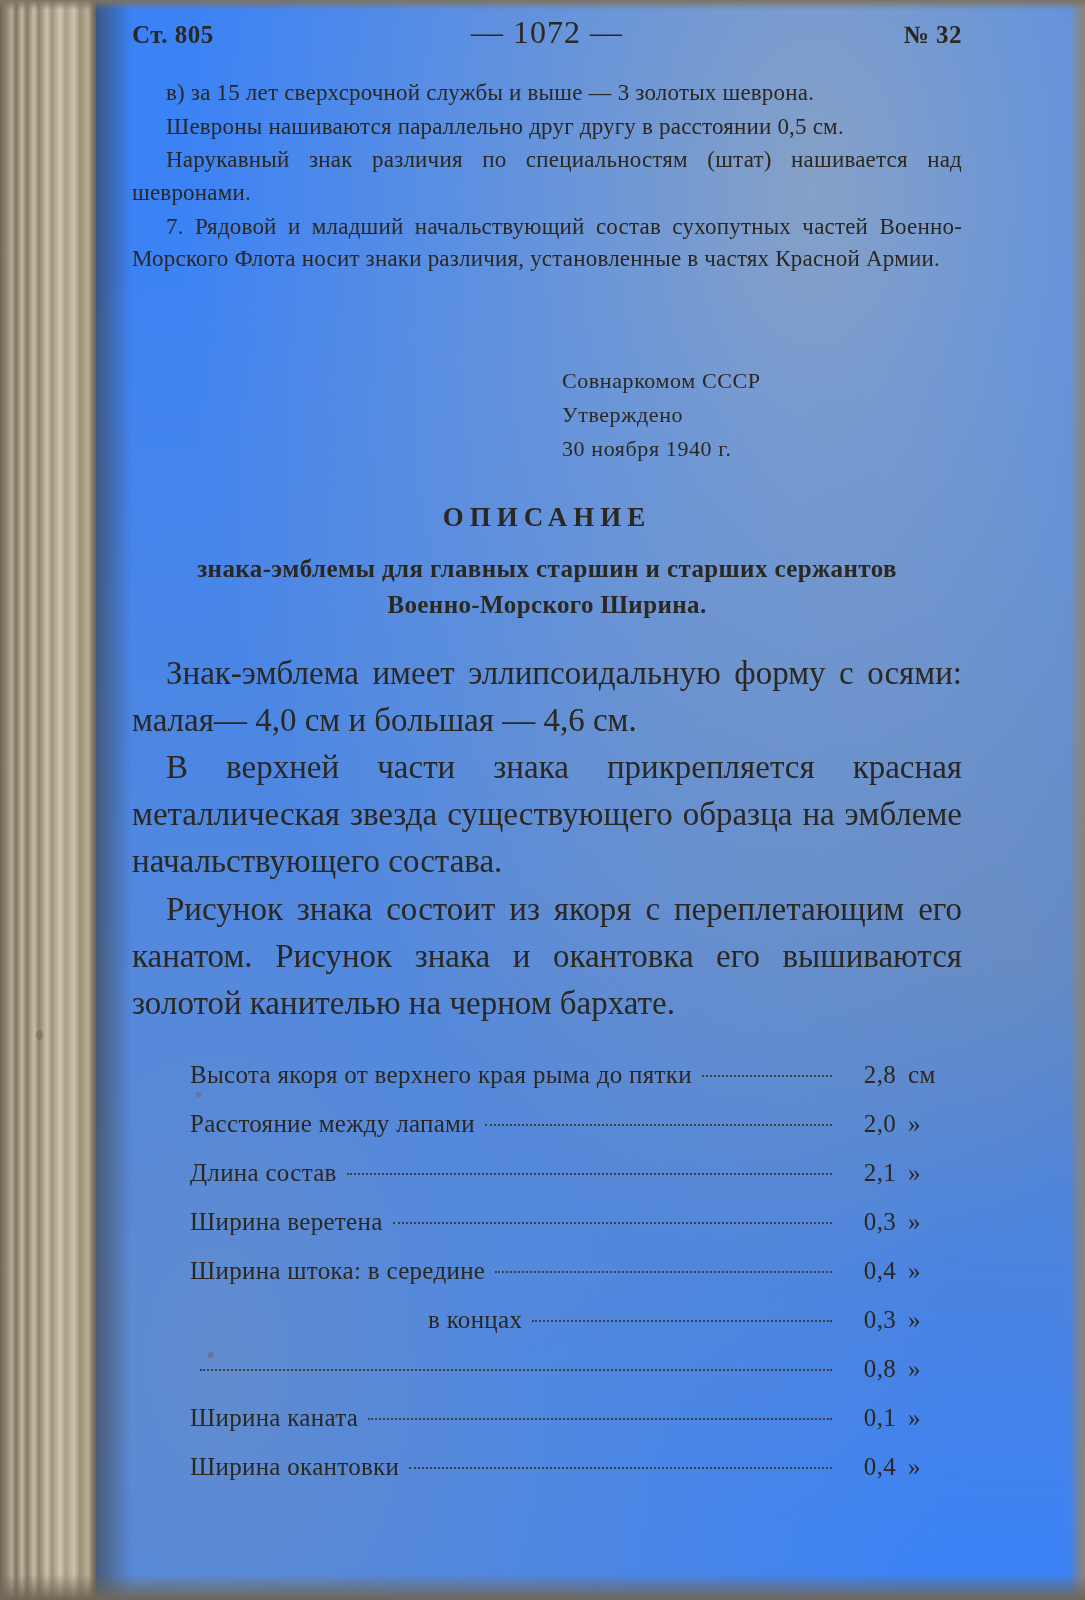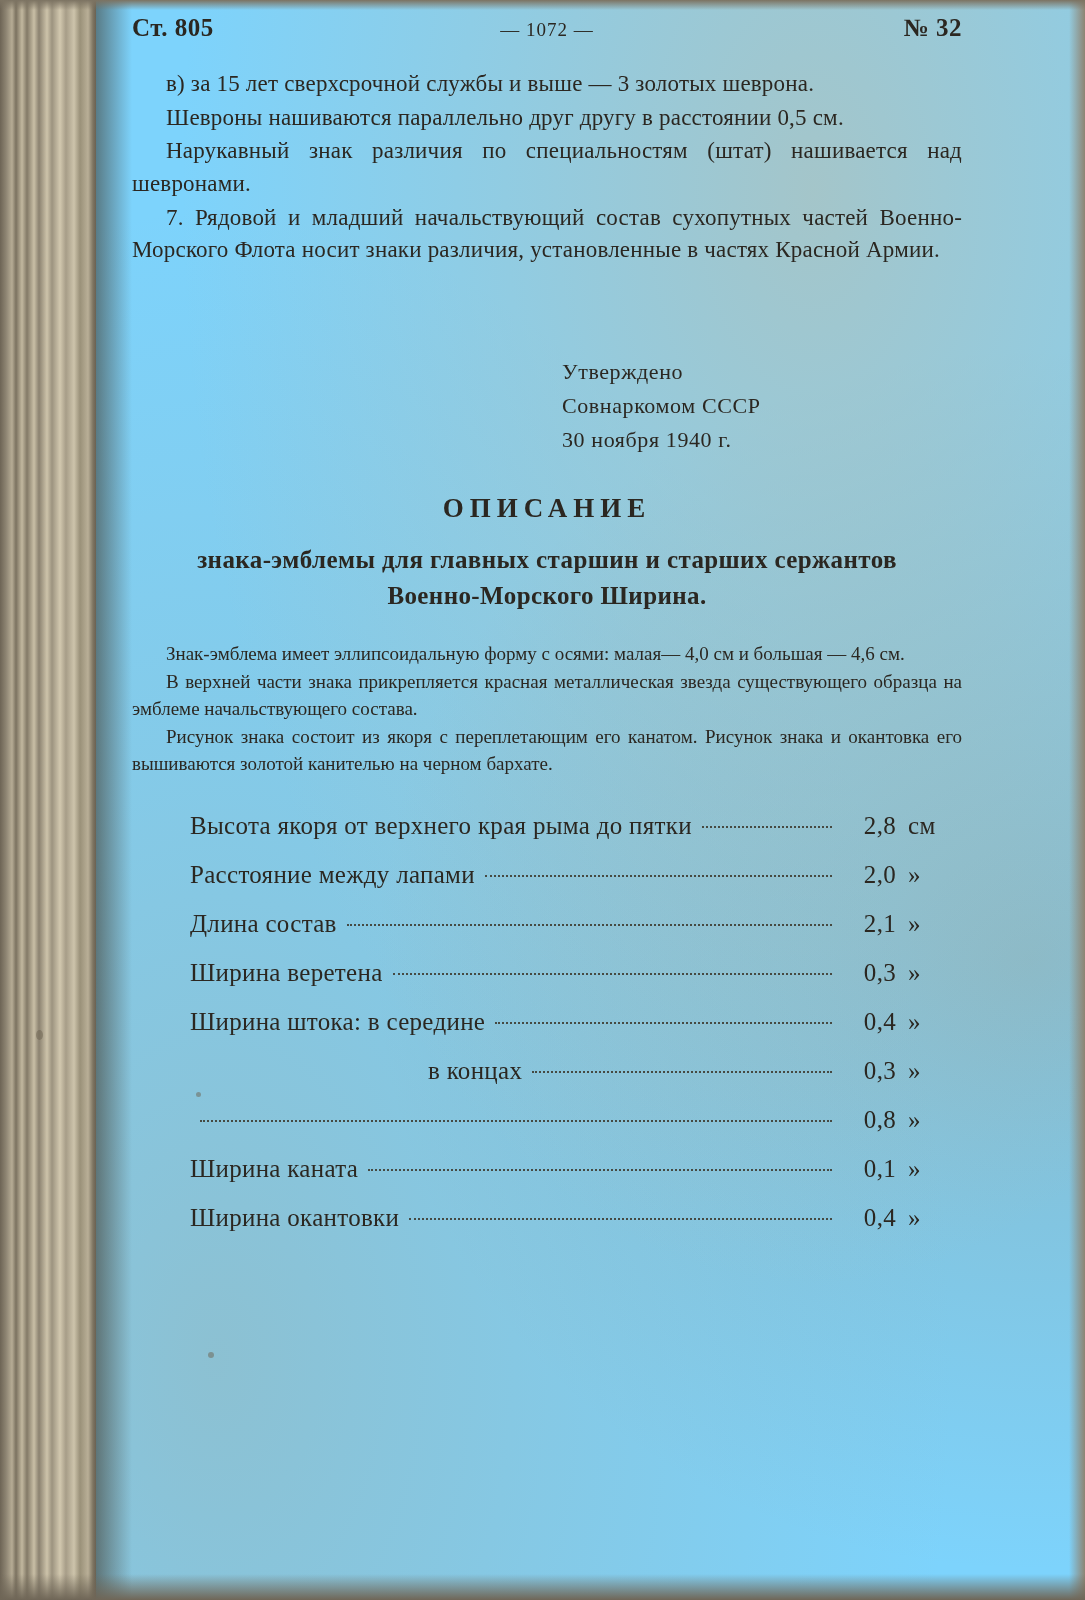--- a/index.html
+++ b/index.html
@@ -11,21 +11,21 @@
     width: 1085px;
     height: 1600px;
     overflow: hidden;
     font-family: "Liberation Serif", serif;
   }
 
   #page {
     position: relative;
     width: 1085px;
     height: 1600px;
-    background: #7dd3fc;
+    background: #3b82f6;
     overflow: hidden;
   }
 
   
   .gutter {
     position: absolute;
     top: 0;
     left: 0;
     width: 96px;
     height: 1600px;
@@ -103,21 +103,21 @@
     display: flex;
     align-items: baseline;
     justify-content: space-between;
     margin-top: 14px;
     font-size: 25px;
     font-weight: bold;
     letter-spacing: 0.5px;
   }
   .header-row .center {
     font-weight: normal;
-    font-size: 19px;
+    font-size: 32px;
     letter-spacing: 1px;
   }
   .hdr-left { min-width: 120px; }
   .hdr-right { min-width: 120px; text-align: right; }
   .hdr-right .nomero { font-weight: bold; }
 
   .body-text {
     margin-top: 26px;
     font-size: 23px;
     line-height: 1.42;
@@ -152,21 +152,21 @@
     margin-top: 18px;
     text-align: center;
     font-size: 25px;
     font-weight: bold;
     line-height: 1.45;
     letter-spacing: 0.4px;
   }
 
   .desc-body {
     margin-top: 26px;
-    font-size: 19px;
+    font-size: 33px;
     line-height: 1.42;
   }
 
   
   .specs {
     margin-top: 34px;
     padding-left: 58px;
     font-size: 25px;
   }
   .spec-row {
@@ -233,22 +233,22 @@
     </div>
 
     <div class="body-text">
       <p class="para">в) за 15 лет сверхсрочной службы и выше — 3 золотых шеврона.</p>
       <p class="para">Шевроны нашиваются параллельно друг другу в расстоянии 0,5 см.</p>
       <p class="para">Нарукавный знак различия по специальностям (штат) нашивается над шевронами.</p>
       <p class="para">7. Рядовой и младший начальствующий состав сухопутных частей Военно-Морского Флота носит знаки различия, установленные в частях Красной Армии.</p>
     </div>
 
     <div class="approval">
+      <div>Совнаркомом СССР</div>
       <div>Утверждено</div>
-      <div>Совнаркомом СССР</div>
       <div>30 ноября 1940 г.</div>
     </div>
 
     <div class="doc-title">ОПИСАНИЕ</div>
 
     <div class="doc-subtitle">
       <div>знака-эмблемы для главных старшин и старших сержантов</div>
       <div>Военно-Морского Ширина.</div>
     </div>
 

